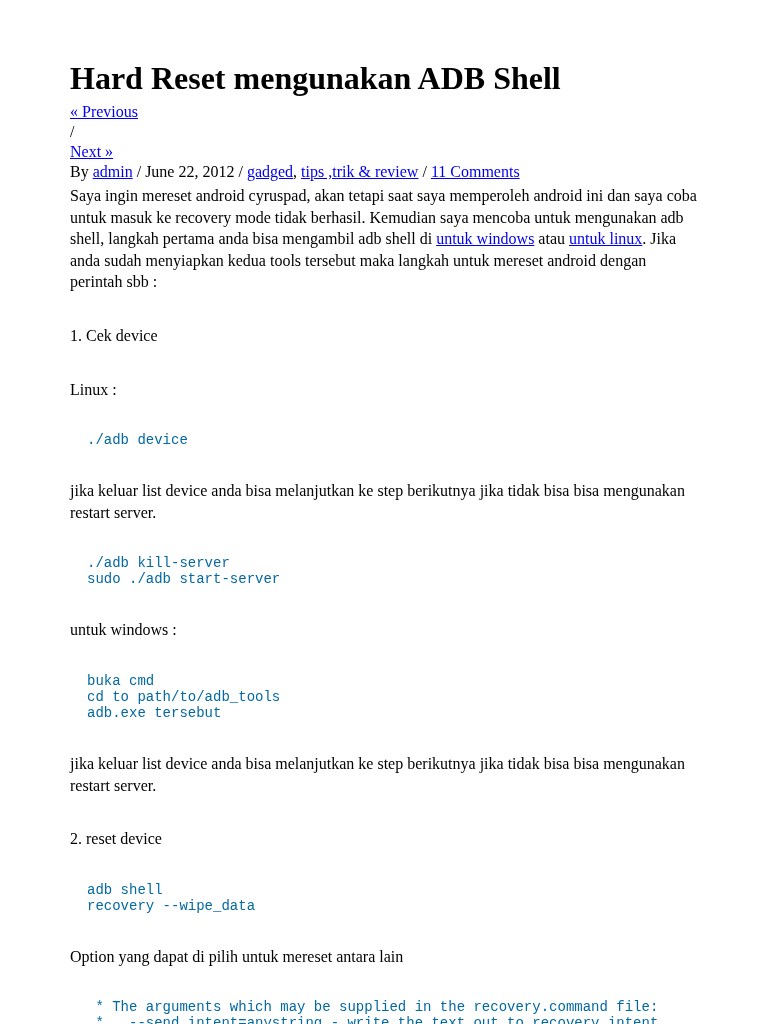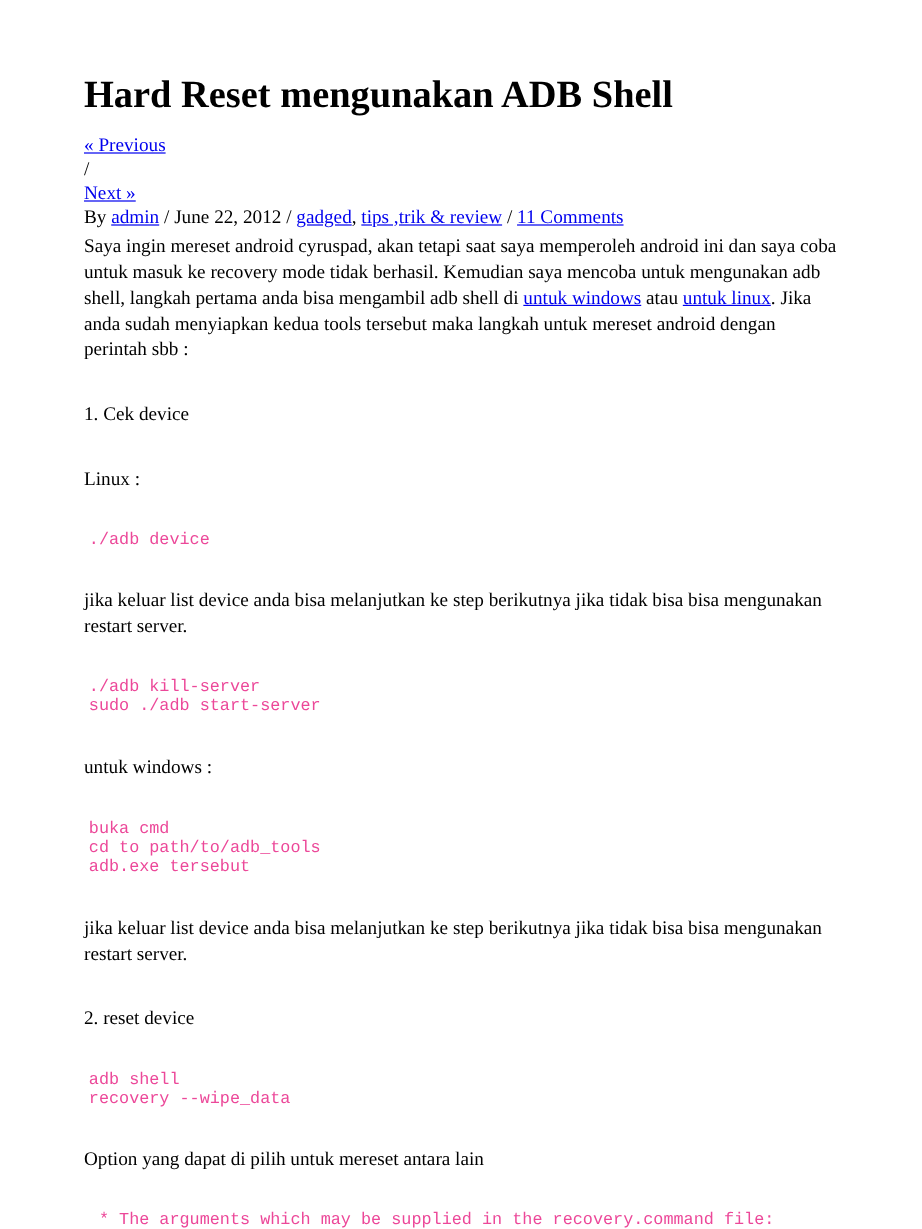--- a/index.html
+++ b/index.html
@@ -8,37 +8,37 @@
       color: #000;
       margin: 0;
       padding: 60px 70px;
       background: #fff;
       width: 768px;
       box-sizing: border-box;
     }
     h1 {
       font-size: 32px;
       font-weight: bold;
-      margin: 0 0 16px 0;
+      margin: 0 0 6px 0;
     }
     a {
       color: #0000EE;
     }
     .meta-line {
       margin: 2px 0;
     }
     p {
       margin: 32px 0;
       line-height: 1.35;
     }
     pre.code {
       font-family: "Courier New", Courier, monospace;
       font-size: 14px;
-      color: #ec4899;
-      margin: 14px 4px;
+      color: #0369a1;
+      margin: 14px 17px;
       white-space: pre;
     }
     .content {
       margin-top: 2px;
     }
   </style>
 </head>
 <body>
 
 <h1>Hard Reset mengunakan ADB Shell</h1>

